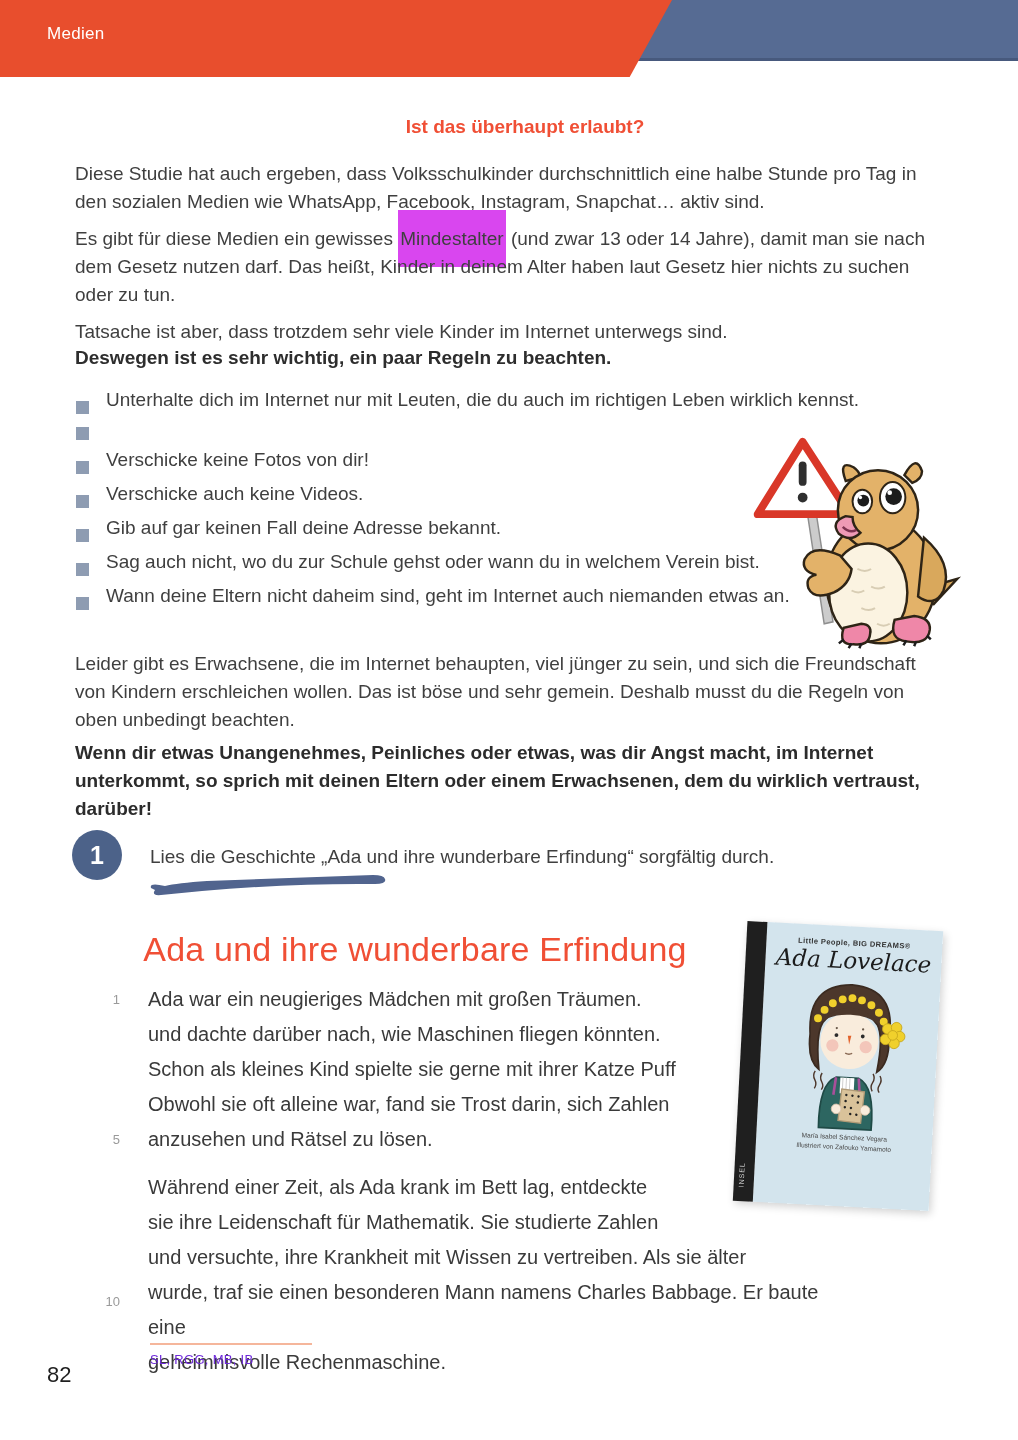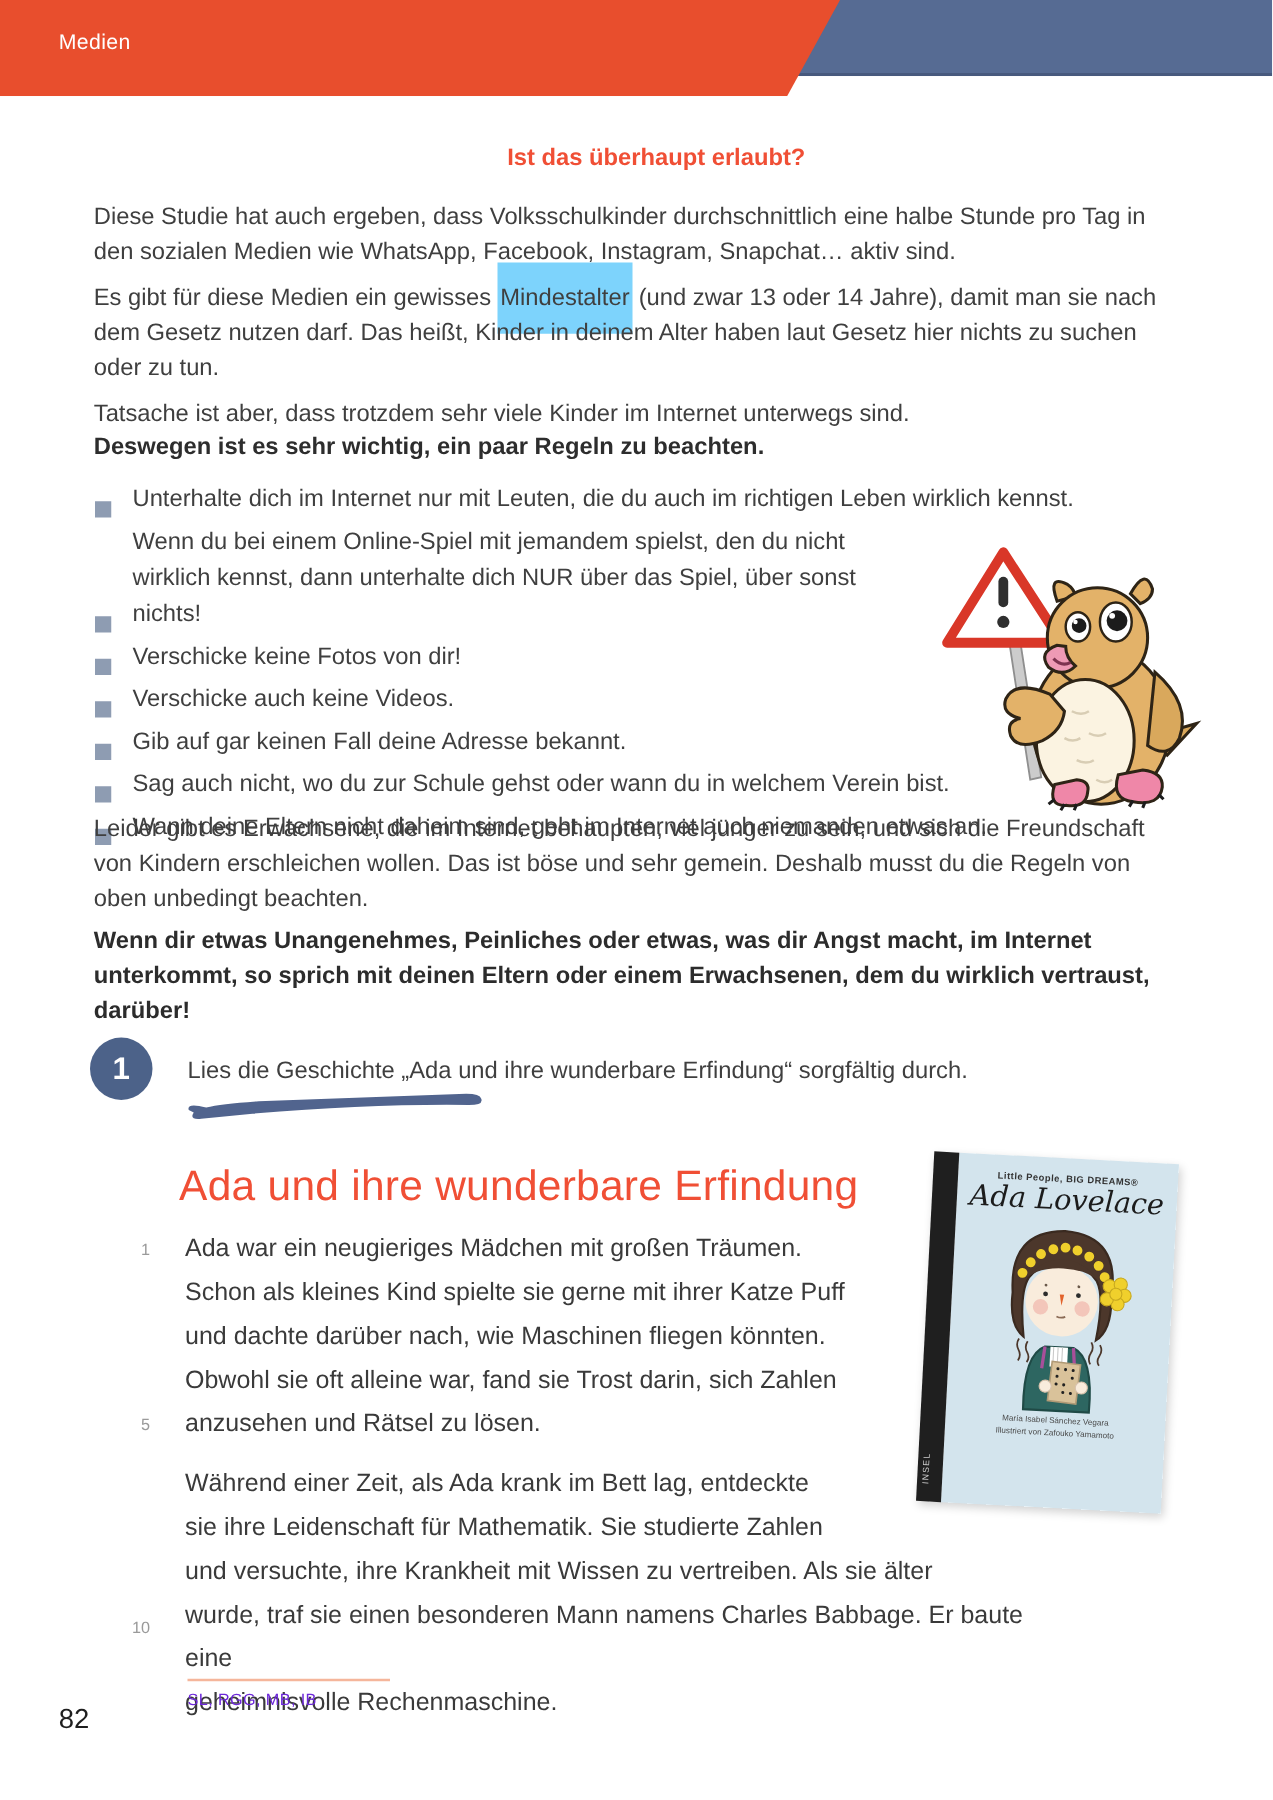--- a/index.html
+++ b/index.html
@@ -16,21 +16,21 @@
   .band-orange{
     position:absolute;top:0;left:0;width:672px;height:77px;background:#e84e2d;
     clip-path:polygon(0 0,100% 0,93.7% 100%,0 100%);
   }
   .band-label{position:absolute;top:24px;left:47px;color:#fff;font-size:17px;letter-spacing:.3px;}
   
   .intro-heading{position:absolute;top:116px;left:0;width:1018px;text-align:center;
     color:#f04f35;font-weight:bold;font-size:19px;padding-left:16px;}
   .intro{position:absolute;top:160px;left:75px;width:868px;}
   .intro p{margin:0 0 9px;font-size:19px;line-height:28px;}
-  .hl{background:#7dd3fc;padding:18px 2px;margin-top:24px;}
+  .hl{background:#d946ef;padding:18px 2px;margin-top:24px;}
   
   .rules{position:absolute;top:347px;left:75px;width:880px;}
   .rules h3{margin:0 0 16px;font-size:19px;color:#2d2d2d;}
   .rules ul{list-style:none;margin:0;padding:0;}
   .rules li{display:flex;margin:0 0 5px;font-size:19px;line-height:29px;align-items:flex-end;}
   .bullet-sq{width:13px;height:13px;background:#8e9cb2;margin:8px 17px 0 1px;flex-shrink:0;}
   .rules li.narrow .txt{max-width:585px;}
   
   .warning{position:absolute;top:650px;left:75px;width:868px;}
   .warning p{margin:0 0 5px;font-size:19px;line-height:28px;}
@@ -85,21 +85,20 @@
 
   <div class="rules">
     <h3>Deswegen ist es sehr wichtig, ein paar Regeln zu beachten.</h3>
     <ul>
       <li>
           <span class="bullet-sq"></span>
           <span class="txt">Unterhalte dich im Internet nur mit Leuten, die du auch im richtigen Leben wirklich kennst.</span>
         </li>
       <li class="narrow">
           <span class="bullet-sq"></span>
-          <span class="txt">Wenn du bei einem Online-Spiel mit jemandem spielst, den du nicht wirklich kennst, dann unterhalte dich NUR über das Spiel, über sonst nichts!</span>
         </li>
       <li>
           <span class="bullet-sq"></span>
           <span class="txt">Verschicke keine Fotos von dir!</span>
         </li>
       <li>
           <span class="bullet-sq"></span>
           <span class="txt">Verschicke auch keine Videos.</span>
         </li>
       <li>
@@ -172,25 +171,25 @@
   </div>
 
   <div class="story-title">Ada und ihre wunderbare Erfindung</div>
   <div class="story">
     <div class="srow">
         <span class="snum">1</span>
         <span>Ada war ein neugieriges Mädchen mit großen Träumen.</span>
       </div>
     <div class="srow">
         <span class="snum"></span>
+        <span>und dachte darüber nach, wie Maschinen fliegen könnten.</span>
+      </div>
+    <div class="srow">
+        <span class="snum"></span>
         <span>Schon als kleines Kind spielte sie gerne mit ihrer Katze Puff</span>
-      </div>
-    <div class="srow">
-        <span class="snum"></span>
-        <span>und dachte darüber nach, wie Maschinen fliegen könnten.</span>
       </div>
     <div class="srow">
         <span class="snum"></span>
         <span>Obwohl sie oft alleine war, fand sie Trost darin, sich Zahlen</span>
       </div>
     <div class="srow">
         <span class="snum">5</span>
         <span>anzusehen und Rätsel zu lösen.</span>
       </div>
     <div class="sgap"></div>

